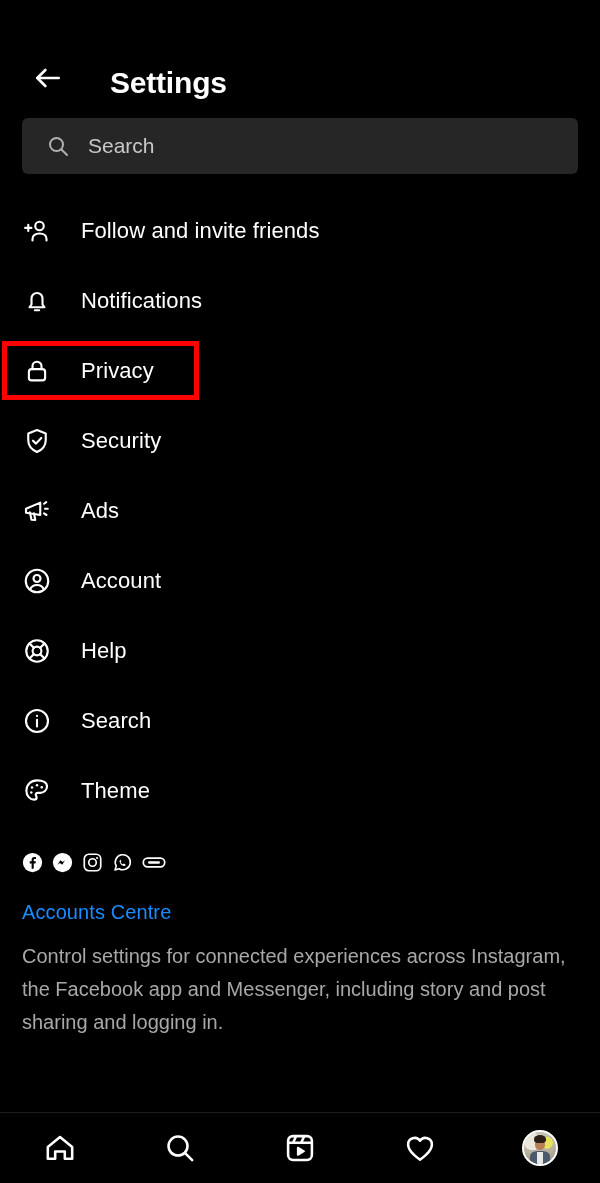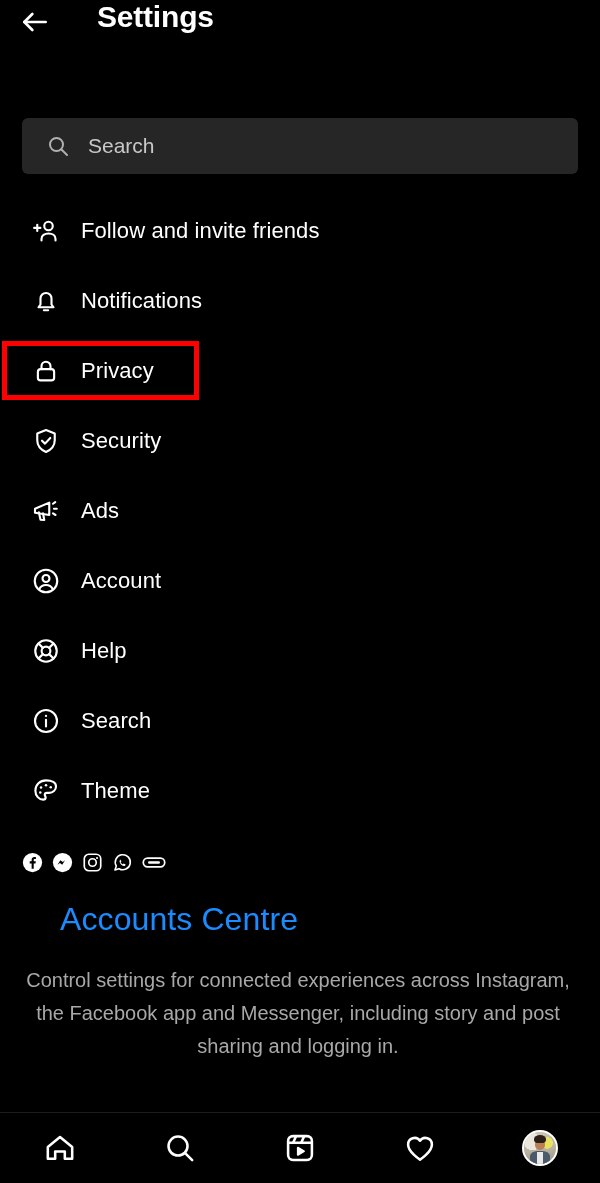--- a/index.html
+++ b/index.html
@@ -7,21 +7,21 @@
     width:600px; height:1183px;
     background:#000;
     font-family:"Liberation Sans", sans-serif;
     overflow:hidden;
   }
   .screen { position:relative; width:600px; height:1183px; background:#000; }
 
   
   .header {
     position:absolute; top:0; left:0; width:600px; height:100px;
-    display:flex; align-items:flex-start; padding-left:19px;
+    display:flex; align-items:flex-end; padding-left:32px;
   }
   .back-btn {
     width:44px; height:44px; display:flex; align-items:center; justify-content:center;
     margin-left:-6px;
   }
   .page-title {
     font-size:30px; font-weight:bold; color:#fff; letter-spacing:-0.2px;
     margin-left:40px;
   }
 
@@ -30,21 +30,21 @@
   .search-box {
     width:100%; height:56px; background:#262626; border-radius:6px;
     display:flex; align-items:center; padding-left:24px; gap:18px;
   }
   .search-placeholder { font-size:21px; color:#c8c8c8; }
 
   
   .menu { position:absolute; top:196px; left:0; width:600px; }
   .menu-row {
     position:relative; height:70px; display:flex; align-items:center;
-    padding-left:22px; gap:20px;margin-left:9px;
+    padding-left:22px; gap:29px;
   }
   .menu-icon { width:30px; height:30px; display:flex; align-items:center; justify-content:center; flex:0 0 30px; }
   .menu-label { font-size:22px; color:#fff; letter-spacing:0.1px; }
 
   
   .highlight-box {
     position:absolute;
     left:2px; top:341px; width:197px; height:59px;
     border:5px solid #ff0000;
     pointer-events:none;
@@ -52,26 +52,25 @@
 
   
   .fb-section { position:absolute; top:845px; left:22px; width:556px; }
   .fb-head { display:flex; align-items:center; gap:14px; height:34px; }
   .fb-word {
     font-size:21px; font-weight:bold; color:#fff; letter-spacing:2.6px;
   }
   .fb-icons { display:flex; align-items:center; gap:9px; }
   .fb-icons span { display:flex; align-items:center; }
   .accounts-centre {
-    margin-top:22px; font-size:32px; color:#1a8cff; letter-spacing:0.1px;margin-left:38px;
+    margin-top:22px; font-size:20px; color:#1a8cff; letter-spacing:0.1px;
   }
   .fb-desc {
-    margin-top:26px; font-size:20px; line-height:33px; color:#a8a8a8;
+    margin-top:16px; font-size:20px; line-height:33px; color:#a8a8a8;
     width:552px;
-    text-align:center;
   }
 
   
   .bottom-nav {
     position:absolute; left:0; bottom:0; width:600px; height:71px;
     border-top:1px solid #1c1c1c;
     display:flex; align-items:center; justify-content:space-around;
   }
   .nav-item { width:60px; height:60px; display:flex; align-items:center; justify-content:center; }
   .avatar {

